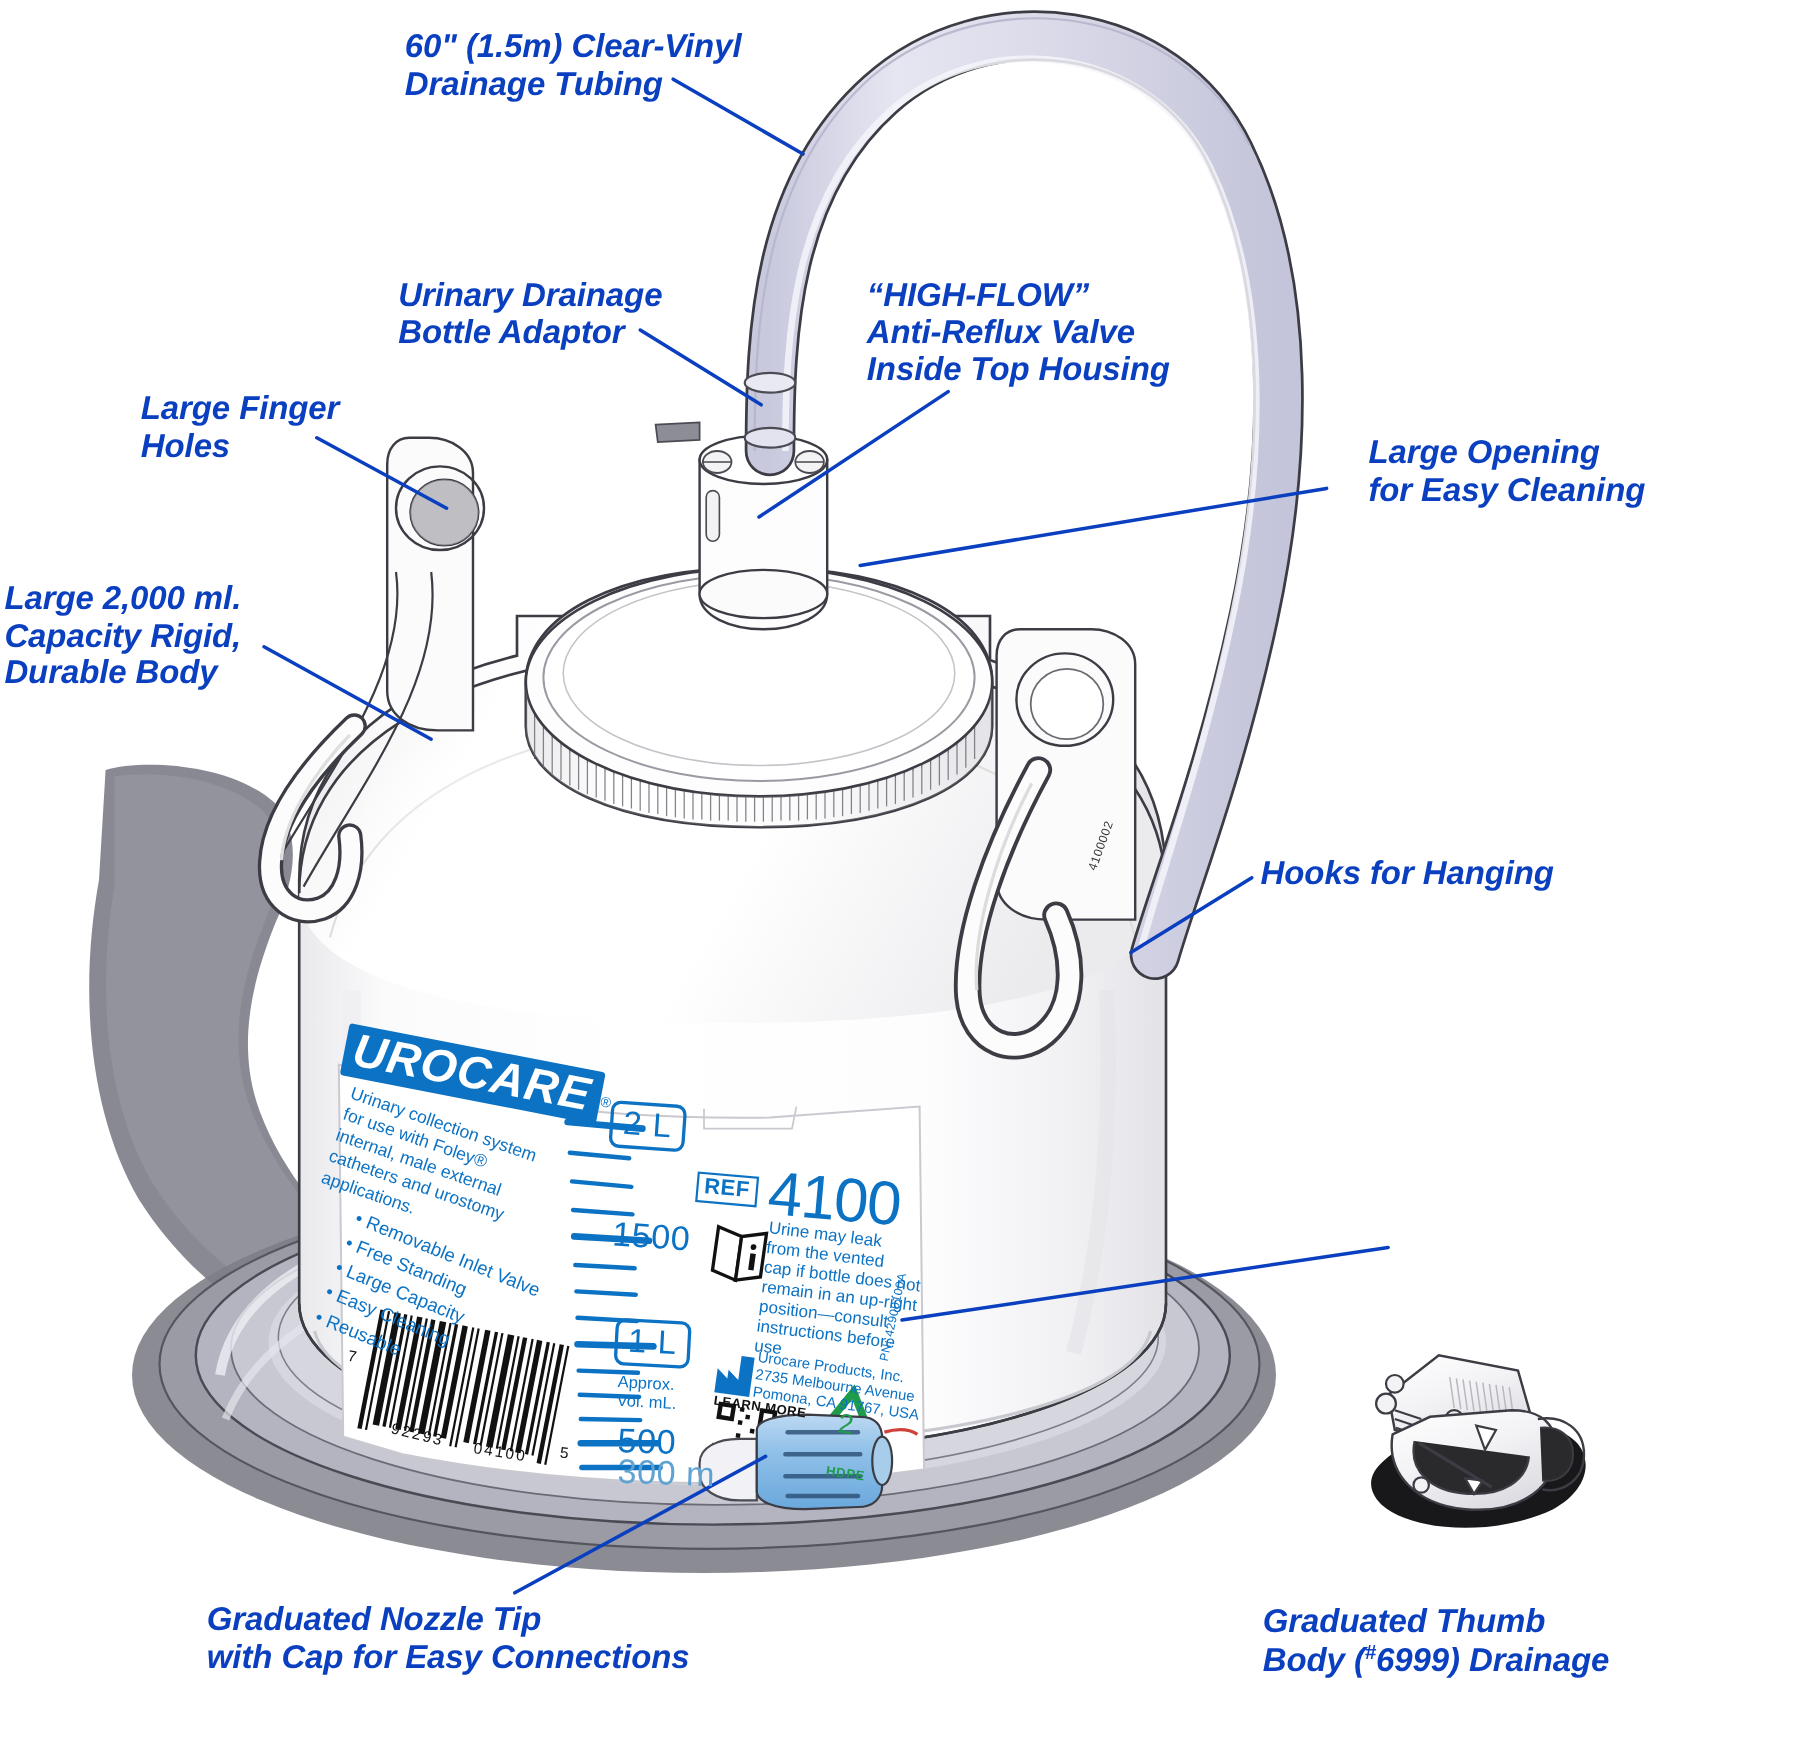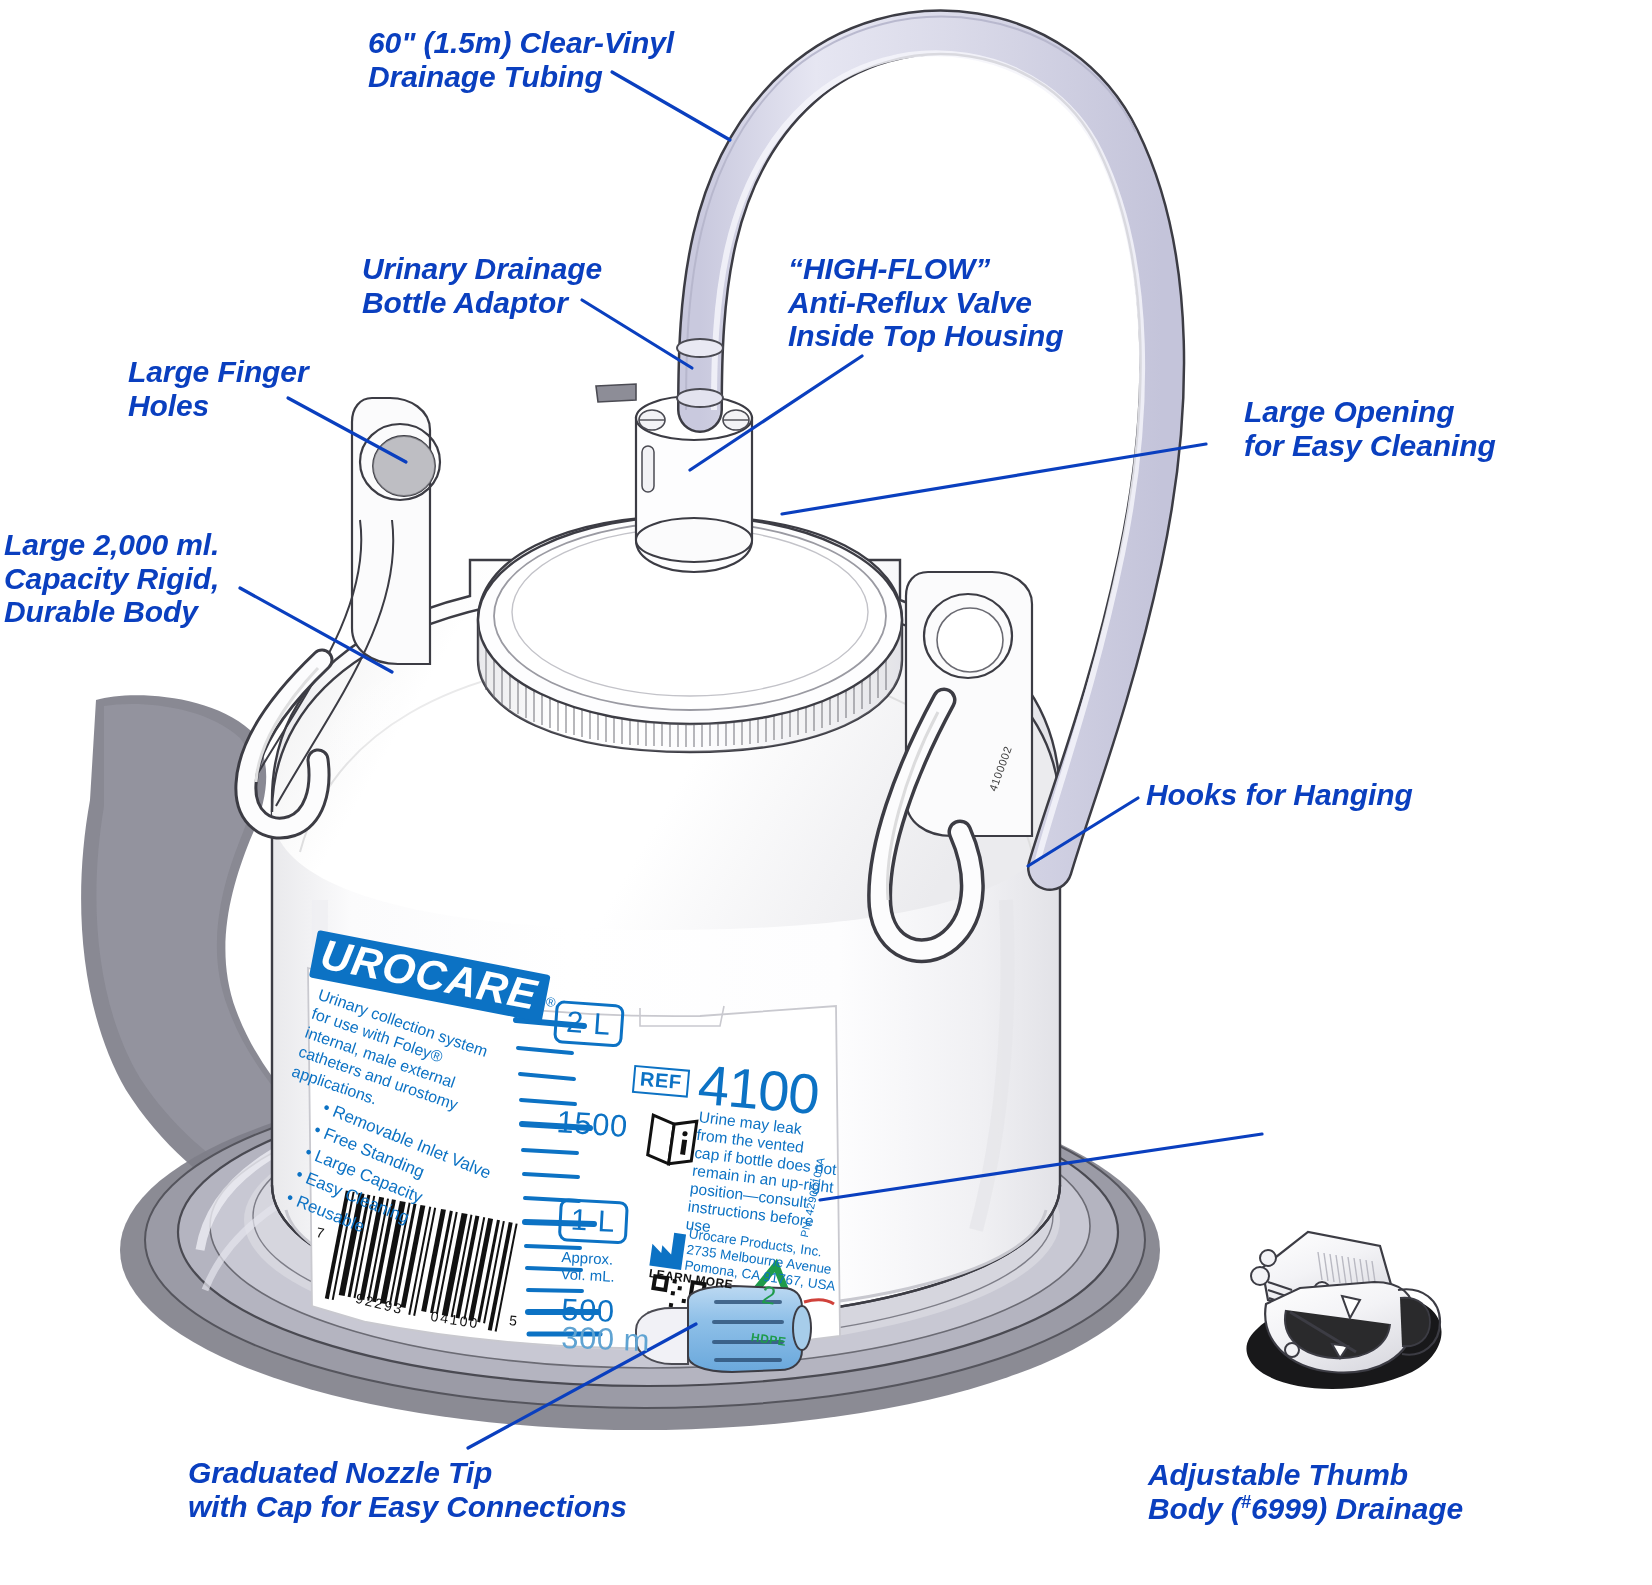--- a/index.html
+++ b/index.html
@@ -565,21 +565,21 @@
   <div class="callout lefty" style="left:4px; top:528px;">Large 2,000 ml.
 Capacity Rigid,
 Durable Body</div>
 
   <div class="callout lefty" style="left:1146px; top:778px;">Hooks for Hanging</div>
 
 
   <div class="callout lefty" style="left:188px; top:1456px;">Graduated Nozzle Tip
 with Cap for Easy Connections</div>
 
-  <div class="callout lefty" style="left:1148px; top:1458px;"><span>Adjustable Thumb</span><br><span>Body (</span><sup style="font-size:0.62em">#</sup><span>6999</span><span>) Drainage</span></div>
+  <div class="callout lefty" style="left:1148px; top:1458px;"><span>Graduated Thumb</span><br><span>Body (</span><sup style="font-size:0.62em">#</sup><span>6999</span><span>) Drainage</span></div>
 
   <div style="position:absolute; left:318px; top:930px; transform:rotate(11deg); transform-origin:left top;">
     <div style="background:#0C72C4; color:#ffffff; font-weight:bold; font-style:italic;
                 font-size:42px; letter-spacing:1px; padding:2px 10px 4px 8px; line-height:1.0;
                 border-radius:3px; display:inline-block;">UROCARE</div><span style="color:#0C72C4; font-size:13px; vertical-align:super;">®</span>
   </div>
 
   <div class="lbl bodycopy" style="left:322px; top:985px; width:260px; transform:rotate(19deg); transform-origin:left top;">Urinary collection system
 for use with Foley®
 internal, male external

